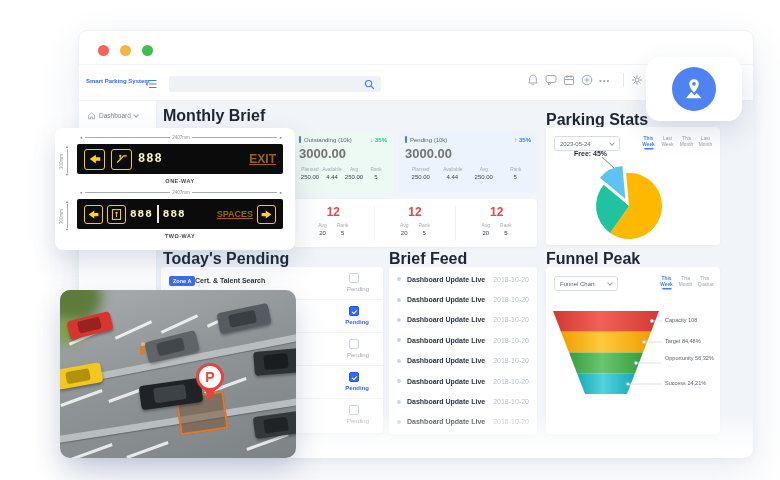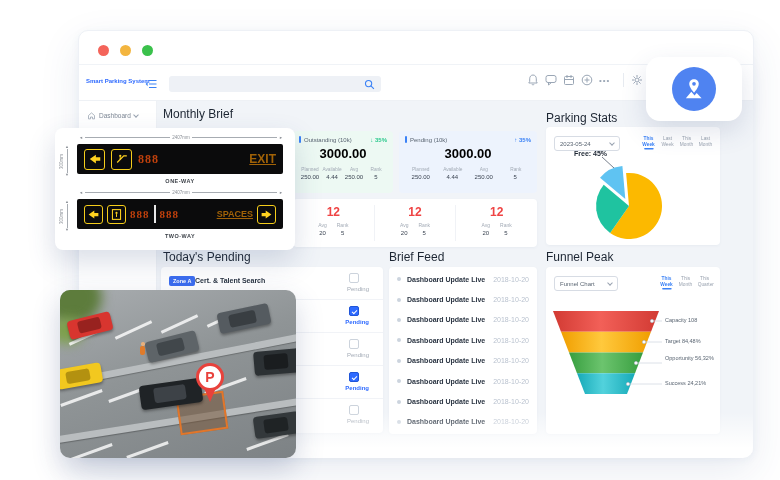--- a/index.html
+++ b/index.html
@@ -21,32 +21,32 @@
                      background:transparent; font-size:7px; color:#556; outline:none; }
   .hicon { top:9px; width:12px; height:12px; color:#9aa6b5; }
   .hdots { top:11px; font-size:8px; color:#9aa6b5; letter-spacing:1px; }
   .hsep { top:8px; width:1px; height:14px; background:#e7ebf1; }
 
   .content-bg { left:0; top:70px; width:674px; height:356px; background:#f1f4f8; border-radius:0 0 10px 10px; }
   .sidebar { left:0; top:70px; width:78px; height:356px; background:#fff; border-right:1px solid #eef1f5;
              border-radius:0 0 0 10px; }
   .side-item { left:8px; top:10px; display:flex; align-items:center; gap:3px; color:#7d8795; font-size:6.5px; }
 
-  .sec-title { font-size:12px; font-weight:normal; color:#1d2633;text-align:center; }
+  .sec-title { font-size:16px; font-weight:bold; color:#1d2633;text-align:center; }
   .card { background:#fff; border-radius:4px; box-shadow:0 1px 3px rgba(50,70,110,.05); }
 
   
   .stat-card { border-radius:4px; padding:5px 6px; }
   .stat-card.green { background:#edf9f3; }
   .stat-card.blue  { background:#edf3fd; }
   .sc-head { display:flex; align-items:center; font-size:6px; color:#5a6572; }
   .sc-tick { width:2px; height:7px; background:#3b82f6; margin-right:3px; border-radius:1px; }
   .sc-delta { margin-left:auto; font-size:6px; font-weight:bold; }
   .delta-down { color:#2ec98e; } .delta-up { color:#3b82f6; }
-  .sc-value { text-align:center; font-size:13px; font-weight:bold; color:#000000; margin-top:3px; }
+  .sc-value { text-align:left; font-size:13px; font-weight:bold; color:#737373; margin-top:3px; }
   .sc-stats { display:flex; margin-top:5px; }
   .sc-col { flex:1; text-align:center; }
   .sc-col .lb { font-size:5px; color:#a3abb6; transform:scale(.95); }
   .sc-col .vl { font-size:6px; color:#3c4553; margin-top:2px; }
 
   .mini-card { display:flex; padding:6px 0; }
   .mini-col { flex:1; text-align:center; }
   .mini-col + .mini-col { border-left:1px solid #f0f2f6; }
   .mini-val { font-size:12px; font-weight:bold; color:#ef4444; }
   .mini-row { display:flex; justify-content:center; gap:10px; margin-top:3px; }
@@ -95,22 +95,22 @@
   .dim-h .ar { font-size:4px; line-height:1; color:#8a8f96; }
   .dim-h .tx { font-size:4.5px; }
   .dim-v { position:absolute; width:8px; display:flex; flex-direction:column; align-items:center; color:#8a8f96; }
   .dim-v .ln { width:1px; flex:1; background:#a7acb2; }
   .dim-v .ar { font-size:4px; line-height:1; }
   .dim-v .tx { position:absolute; left:-9px; top:45%; font-size:4.5px; transform:rotate(-90deg); }
   .ledbar { position:absolute; left:22px; width:206px; height:30px; background:#0b0b0c; border-radius:2px;
             display:flex; align-items:center; gap:6px; padding:0 7px; }
   .ledbox { width:21px; height:21px; border:1.5px solid #f5cd1b; border-radius:3px; flex:none;
             display:flex; align-items:center; justify-content:center; }
-  .digits { font-family:Liberation Serif, serif; font-weight:bold; font-size:12px;
-            color:#c2410c; letter-spacing:1px; }
+  .digits { font-family:Liberation Mono, monospace; font-weight:bold; font-size:12px;
+            color:#fef9c3; letter-spacing:1px; }
   .ledtext { color:#a16207; font-weight:bold;text-decoration:underline; }
   .leddiv { width:2px; height:18px; background:#e8e8e8; }
   .sign-label { position:absolute; width:206px; left:22px; text-align:center; font-size:5.5px;
                 font-weight:bold; color:#3a3f46; letter-spacing:.5px; }
 
   
   .photo { left:60px; top:290px; width:236px; height:168px; border-radius:10px; overflow:hidden;
            box-shadow:0 12px 28px rgba(50,70,120,.22); z-index:6;
            background:linear-gradient(160deg,#a9adb0 0%,#8f9496 45%,#7d8285 100%); }
   .foliage { position:absolute; border-radius:50%; filter:blur(6px); }

